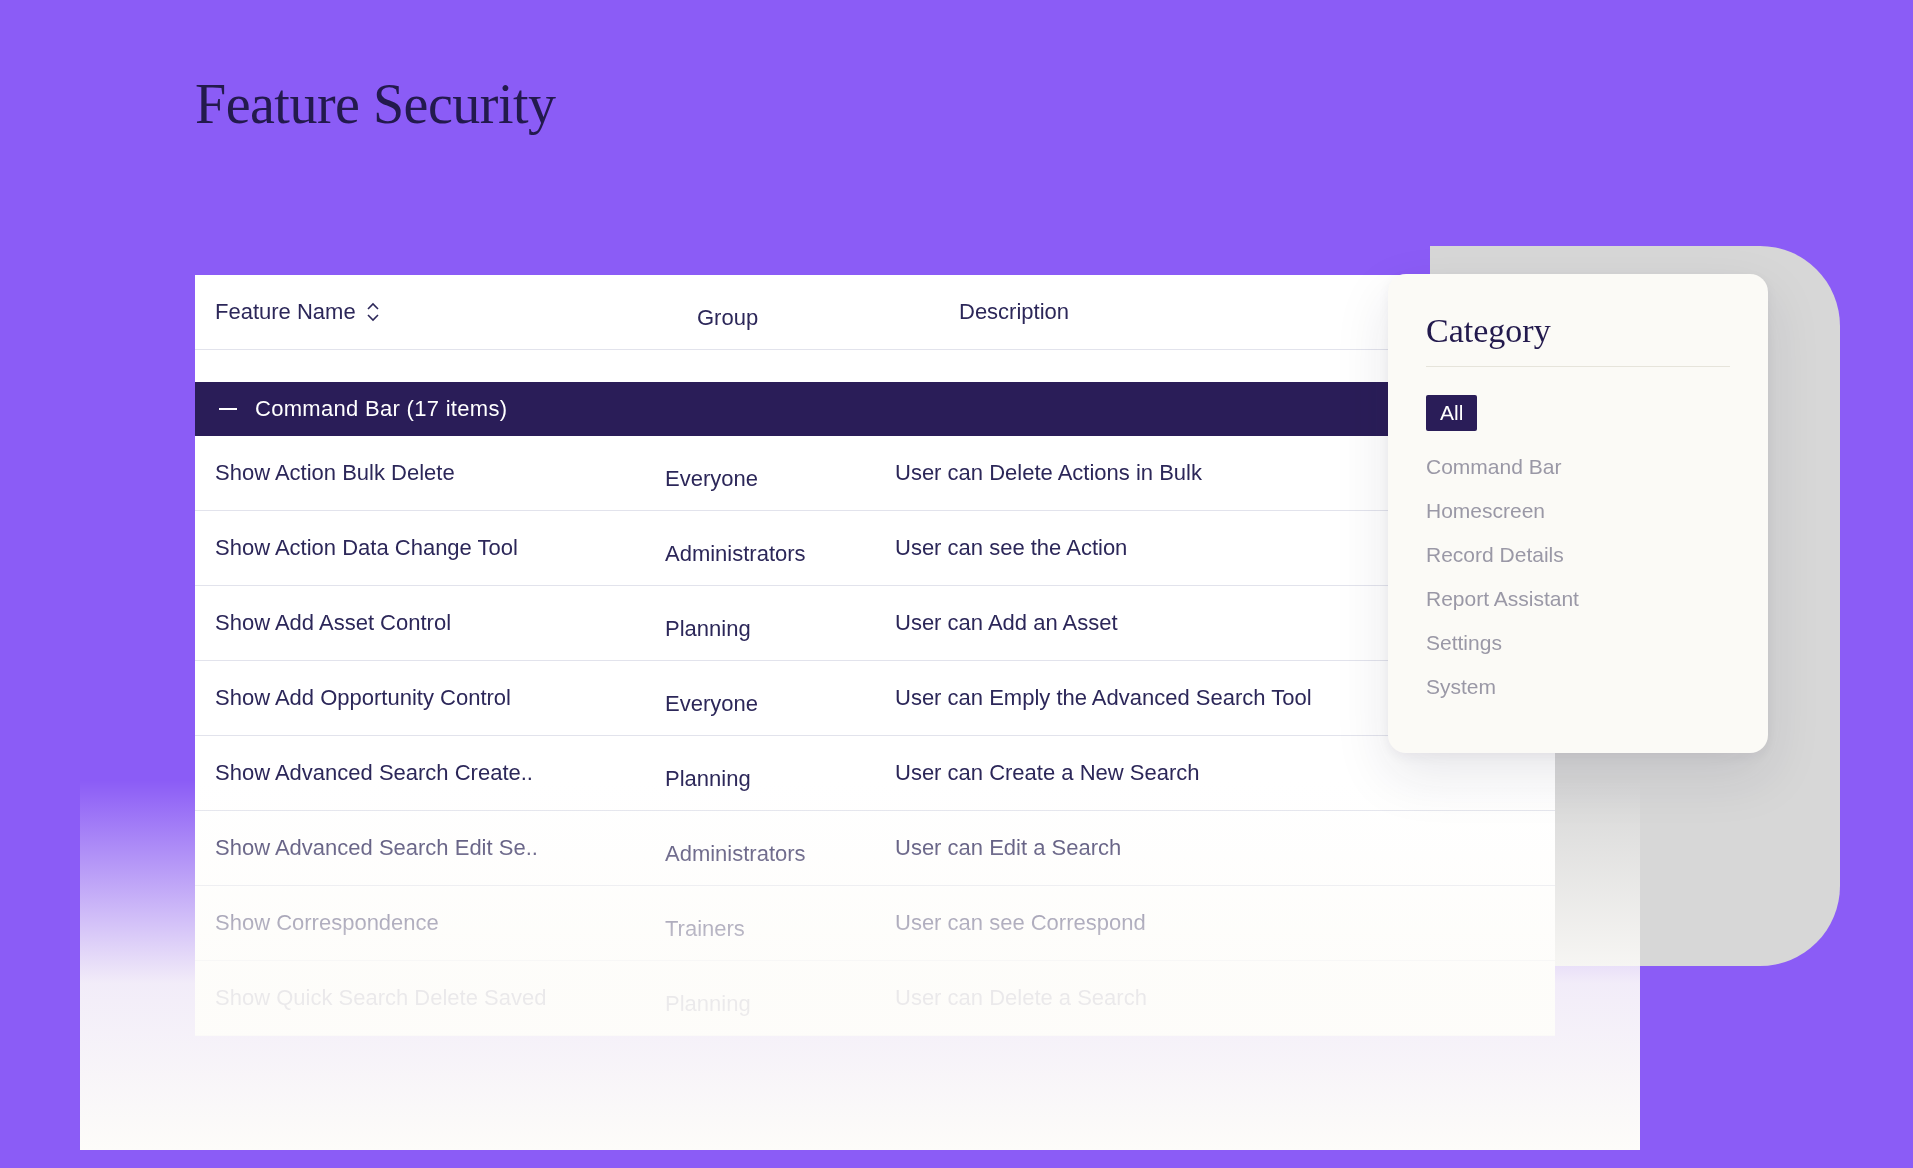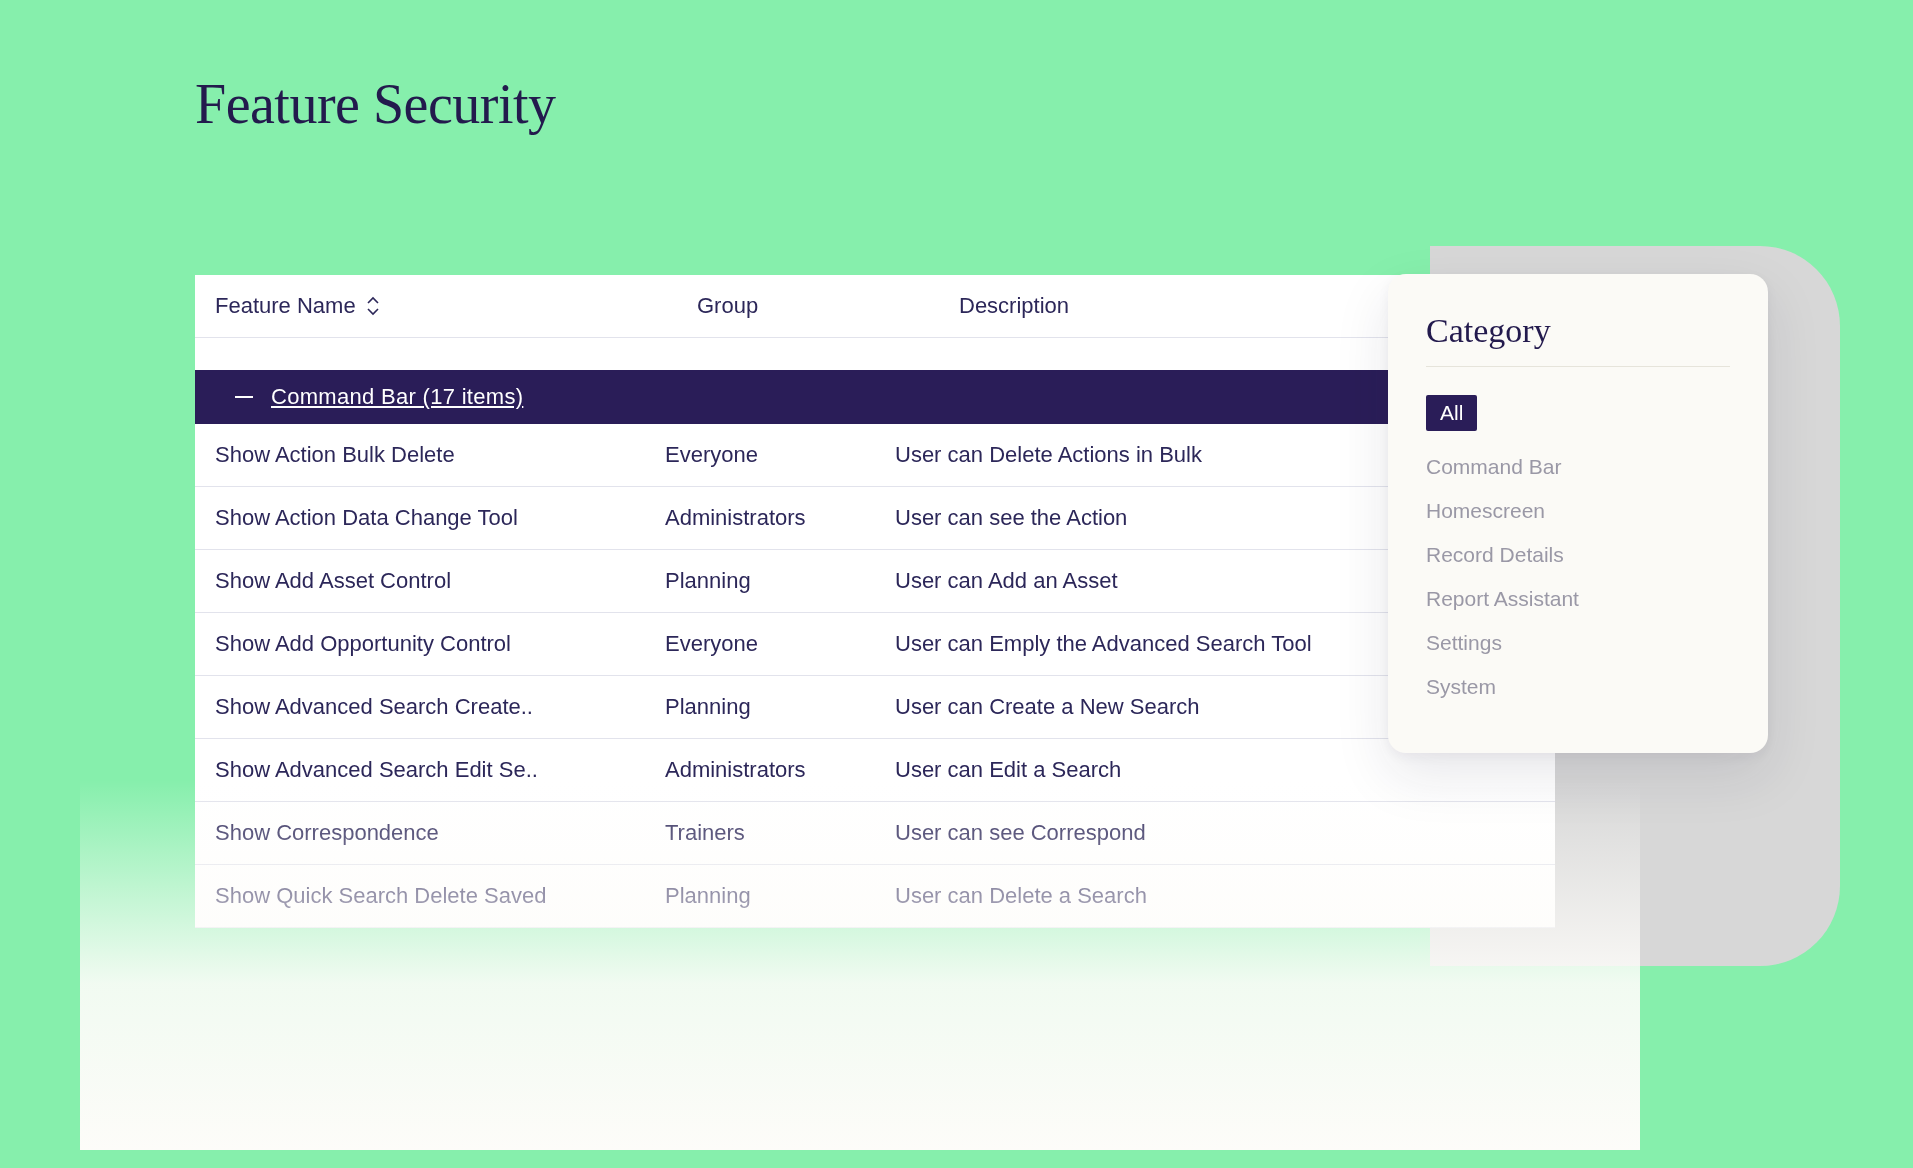--- a/index.html
+++ b/index.html
@@ -1,17 +1,17 @@
 <!DOCTYPE html>
 <html><head>
 <meta charset="utf-8">
 <style>
   * { box-sizing: border-box; margin: 0; padding: 0; }
   html, body { width: 1913px; height: 1168px; background: #ffffff; font-family: "Helvetica Neue", Arial, sans-serif; }
-  .canvas { position: relative; width: 1913px; height: 1168px; background: #86efac; }
+  .canvas { position: relative; width: 1913px; height: 1168px; background: #8b5cf6; }
 
   .page-title {
     position: absolute;
     left: 195px;
     top: 72px;
     font-family: Georgia, "Times New Roman", serif;
     font-size: 56px;
     font-weight: 400;
     color: #231a4d;
     letter-spacing: -0.5px;
@@ -41,36 +41,35 @@
   
   .thead {
     display: flex;
     align-items: center;
     padding: 18px 20px;
     border-bottom: 1px solid #e2e3ec;
     gap: 32px;
   }
   .th { font-size: 22px; color: #2c2759; font-weight: 400; }
   .col-name { width: 450px; display: flex; align-items: center; gap: 10px; }
-  .col-group { width: 230px; }
+  .col-group { width: 230px; margin-top: 12px; }
   .col-desc { flex: 1; }
 
   .sort-indicator svg { display: block; }
 
   
   .group-bar {
     margin-top: 32px;
     background: #2a1d58;
     color: #ffffff;
     display: flex;
     align-items: center;
-    padding: 14px 40px;
+    padding: 14px 24px;
     font-size: 22px;
     letter-spacing: 0.3px;
-    text-decoration: underline;
   }
   .group-dash { display: inline-block; width: 18px; height: 2px; background: #ffffff; margin-right: 18px; }
 
   
   .tbody { }
   .trow {
     display: flex;
     align-items: center;
     padding: 18px 20px;
     border-bottom: 1px solid #e2e3ec;

